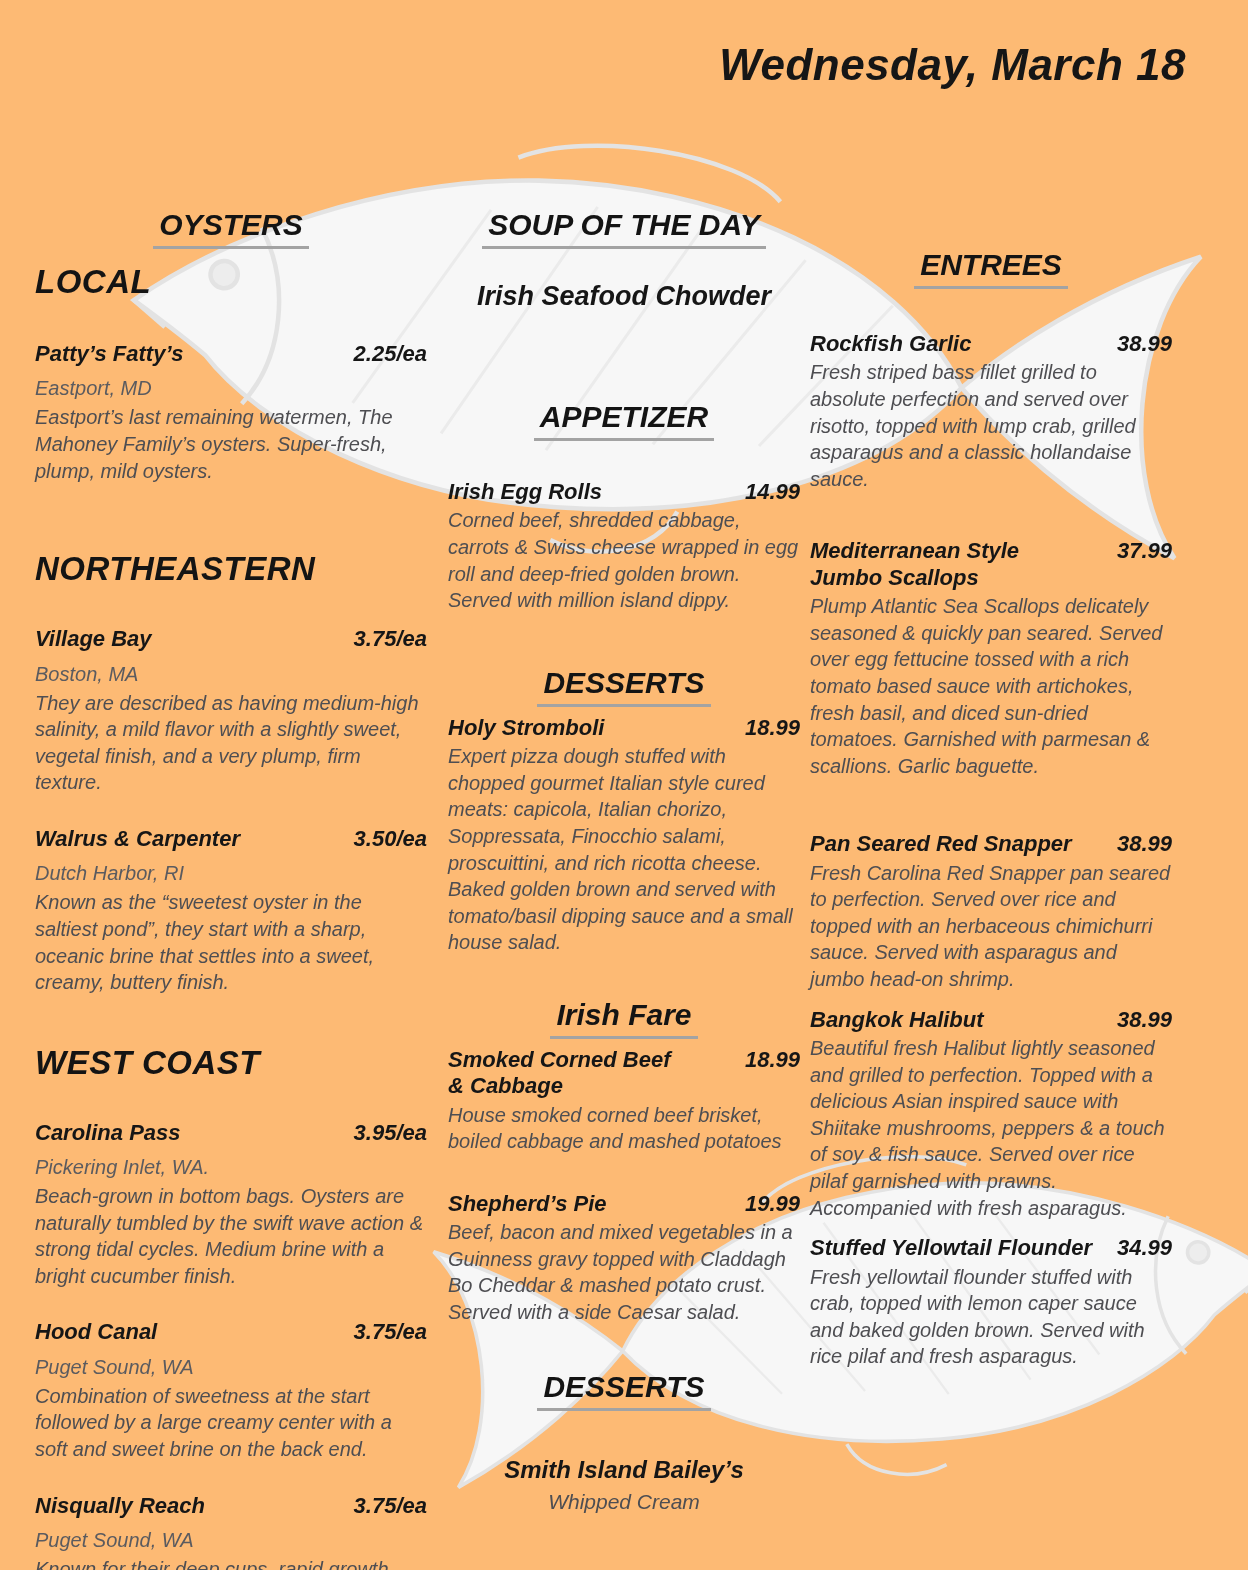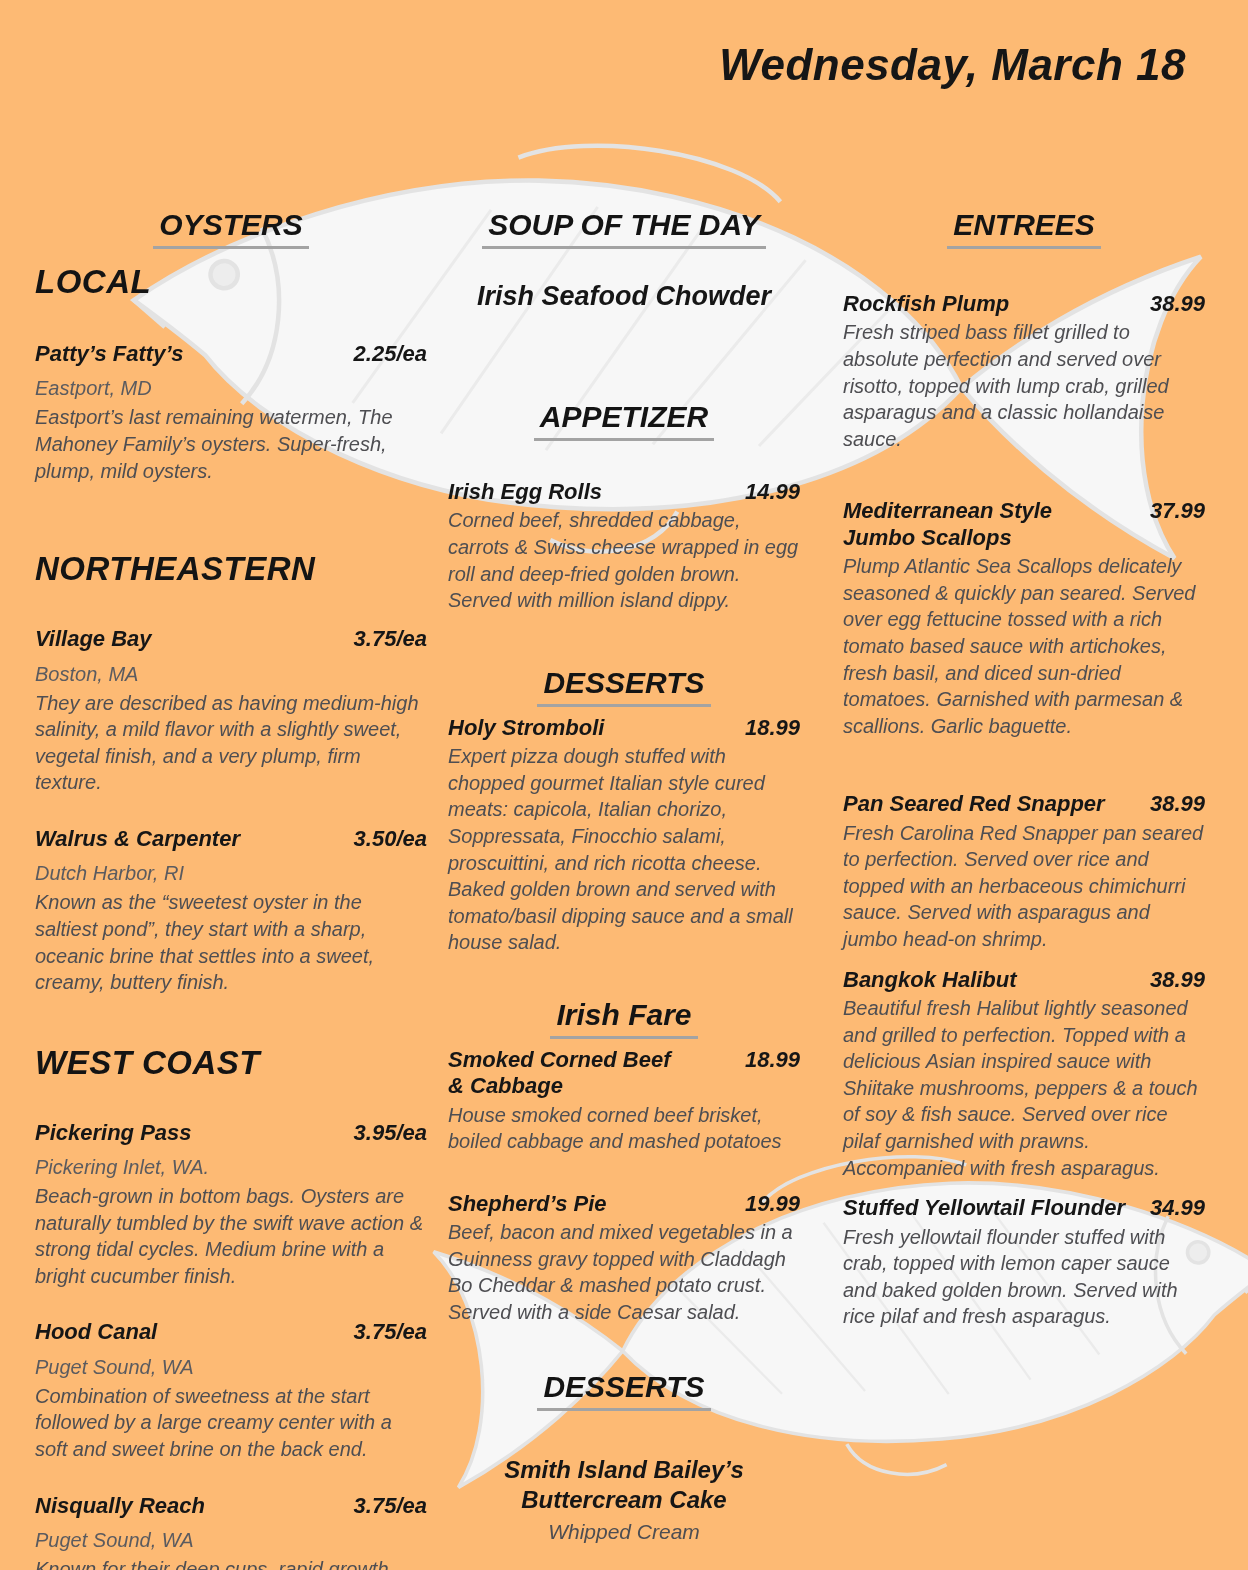--- a/index.html
+++ b/index.html
@@ -14,21 +14,21 @@
 
   .page-title {
     position:absolute; top:40px; right:62px;
     font-size:44px; font-weight:bold; font-style:italic; color:#161616;
     letter-spacing:0.5px; white-space:nowrap;
   }
 
   .col { position:absolute; top:208px; }
   .col-left  { left:35px;  width:392px; }
   .col-mid   { left:448px; width:352px; }
-  .col-right { left:843px; width:362px; }
+  .col-right { left:810px; width:362px;margin-top:40px; }
 
   .section-head { text-align:center; font-size:30px; font-weight:bold; font-style:italic; color:#141414; }
   .section-head .u { display:inline-block; border-bottom:3px solid #a3a3a3; padding:0 6px 4px 6px; }
 
   .group-head { font-size:33px; font-weight:bold; font-style:italic; color:#141414; letter-spacing:0.5px; }
 
   .item-row { display:flex; justify-content:space-between; align-items:flex-start; gap:10px; }
   .item-name, .item-name2, .price { font-size:22px; font-weight:bold; font-style:italic; color:#161616; line-height:1.2; }
   .price { white-space:nowrap; }
   .origin { font-size:20px; font-style:italic; color:#5b5b5f; line-height:1.35; margin-top:8px; }
@@ -104,21 +104,21 @@
           <span class="price">3.50/ea</span>
         </div>
         <div class="origin">Dutch Harbor, RI</div>
         <p class="desc">Known as the “sweetest oyster in the saltiest pond”, they start with a sharp, oceanic brine that settles into a sweet, creamy, buttery finish.</p>
       </article>
 
       <h3 class="group-head" style="margin-top:48px;">WEST COAST</h3>
 
       <article style="margin-top:38px;">
         <div class="item-row">
-          <span class="item-name">Pickering Pass</span>
+          <span class="item-name">Carolina Pass</span>
           <span class="price">3.95/ea</span>
         </div>
         <div class="origin">Pickering Inlet, WA.</div>
         <p class="desc">Beach-grown in bottom bags. Oysters are naturally tumbled by the swift wave action &amp; strong tidal cycles. Medium brine with a bright cucumber finish.</p>
       </article>
 
       <article style="margin-top:30px;">
         <div class="item-row">
           <span class="item-name">Hood Canal</span>
           <span class="price">3.75/ea</span>
@@ -177,32 +177,31 @@
           <span class="item-name">Shepherd’s Pie</span>
           <span class="price">19.99</span>
         </div>
         <p class="desc">Beef, bacon and mixed vegetables in a Guinness gravy topped with Claddagh Bo Cheddar &amp; mashed potato crust.  Served with a side Caesar salad.</p>
       </article>
 
       <h2 class="section-head" style="margin-top:44px;"><span class="u">DESSERTS</span></h2>
 
       <article class="center" style="margin-top:44px;">
         <div class="dessert-name">Smith Island Bailey’s</div>
-        <div class="dessert-name">Buttercream Cake</div>
         <div class="dessert-note">Whipped Cream</div>
       </article>
 
     </section>
 
     <section class="col col-right">
       <h2 class="section-head"><span class="u">ENTREES</span></h2>
 
       <article style="margin-top:42px;">
         <div class="item-row">
-          <span class="item-name">Rockfish Plump</span>
+          <span class="item-name">Rockfish Garlic</span>
           <span class="price">38.99</span>
         </div>
         <p class="desc">Fresh striped bass fillet grilled to absolute perfection and served over risotto, topped with lump crab, grilled asparagus and a classic hollandaise sauce.</p>
       </article>
 
       <article style="margin-top:46px;">
         <div class="item-row">
           <span class="item-name">Mediterranean Style</span>
           <span class="price">37.99</span>
         </div>

